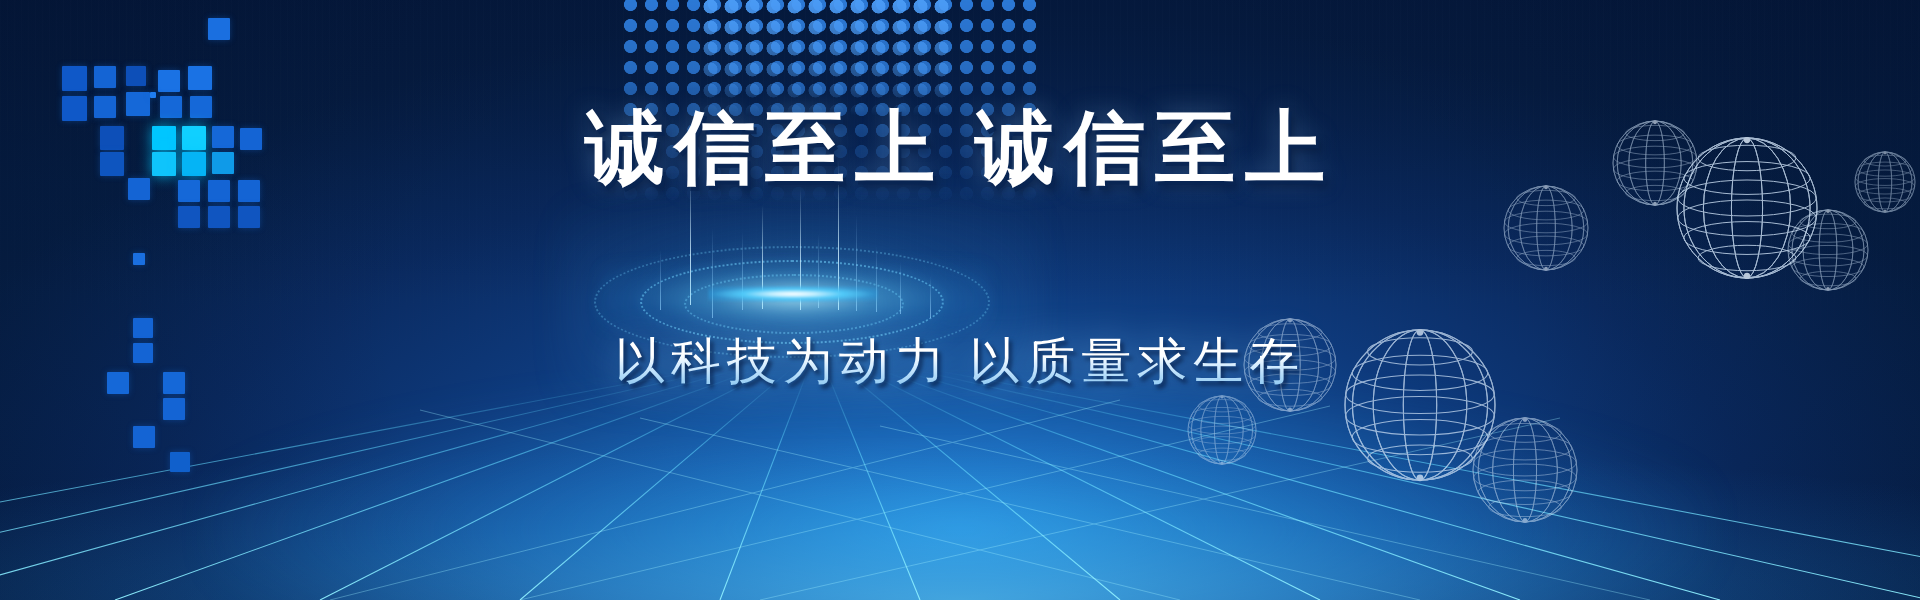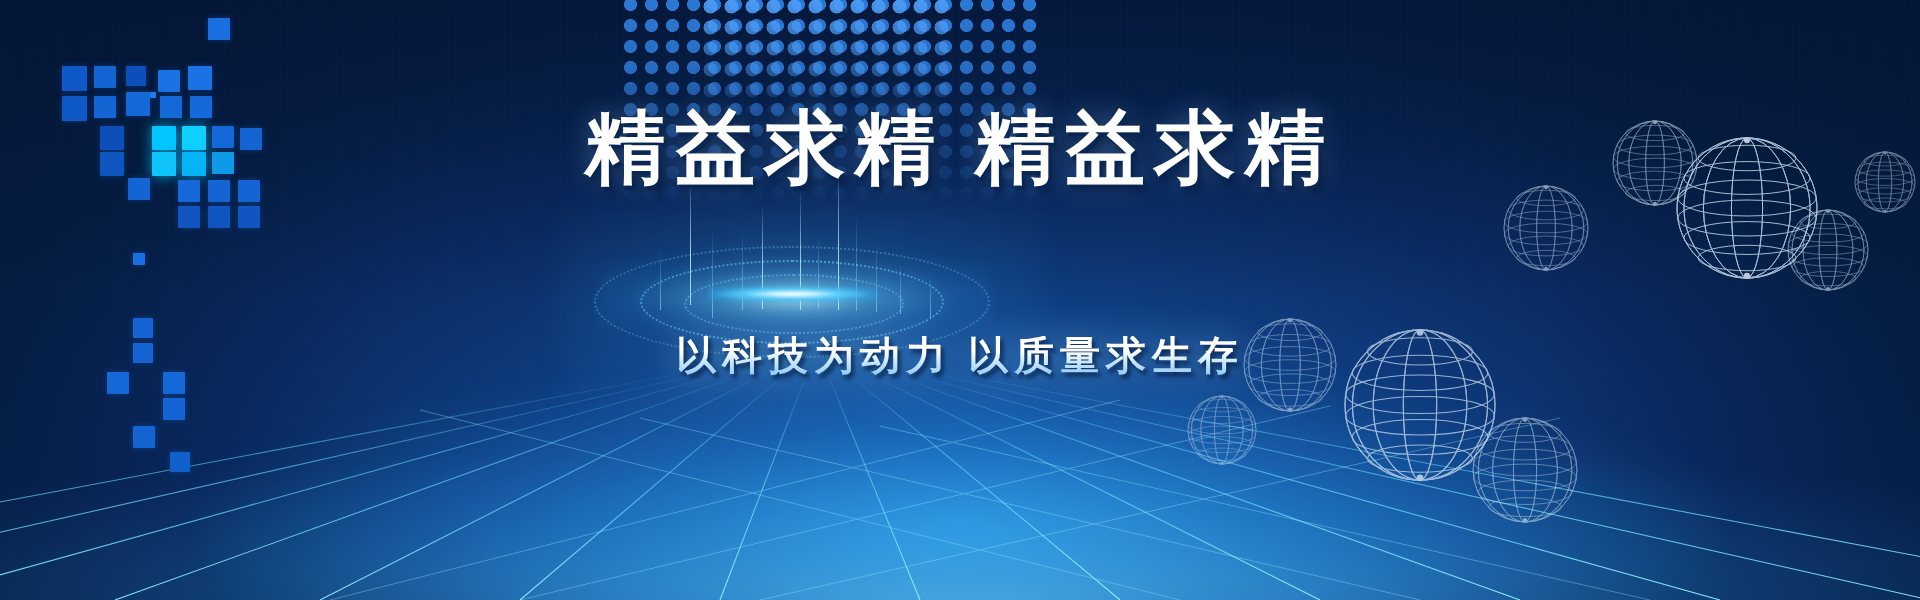--- a/index.html
+++ b/index.html
@@ -96,21 +96,21 @@
     font-size:80px;line-height:1;letter-spacing:10px;
     color:#ffffff;font-weight:700;
     text-shadow:
       3px 4px 0 rgba(8,36,82,.85),
       5px 7px 9px rgba(4,20,52,.6),
       0 0 26px rgba(150,210,255,.35);
     white-space:nowrap;
   }
   .subline{
     position:absolute;left:0;top:336px;width:1920px;text-align:center;
-    font-size:40px;line-height:1;letter-spacing:6px;font-weight:700;
+    font-size:50px;line-height:1;letter-spacing:6px;font-weight:400;
     white-space:nowrap;
     background:linear-gradient(to bottom, #ffffff 0%, #ffffff 38%, #cfeaff 62%, #8fc9f2 100%);
     -webkit-background-clip:text;background-clip:text;
     color:transparent;-webkit-text-fill-color:transparent;
     filter:drop-shadow(3px 4px 2px rgba(6,28,66,.8)) drop-shadow(0 0 18px rgba(140,210,255,.4));
   }
 </style>
 </head>
 <body>
 
@@ -402,16 +402,16 @@
         <ellipse cx="1525" cy="470" rx="32.42" ry="52"></ellipse>
         <ellipse cx="1525" cy="470" rx="11.57" ry="52"></ellipse>
         <ellipse cx="1525" cy="470" rx="11.57" ry="52"></ellipse>
         <ellipse cx="1525" cy="470" rx="32.42" ry="52"></ellipse>
         <ellipse cx="1525" cy="470" rx="46.85" ry="52"></ellipse>
         <circle cx="1525" cy="419.56" r="2.34" fill="#e6f2ff" stroke="none"></circle>
         <circle cx="1525" cy="520.44" r="2.34" fill="#e6f2ff" stroke="none"></circle>
       </g>
     </svg>
 
-  <div class="headline">精益求精  精益求精</div>
+  <div class="headline">诚信至上  诚信至上</div>
   <div class="subline">以科技为动力  以质量求生存</div>
 
 </div>
 
 </body></html>

